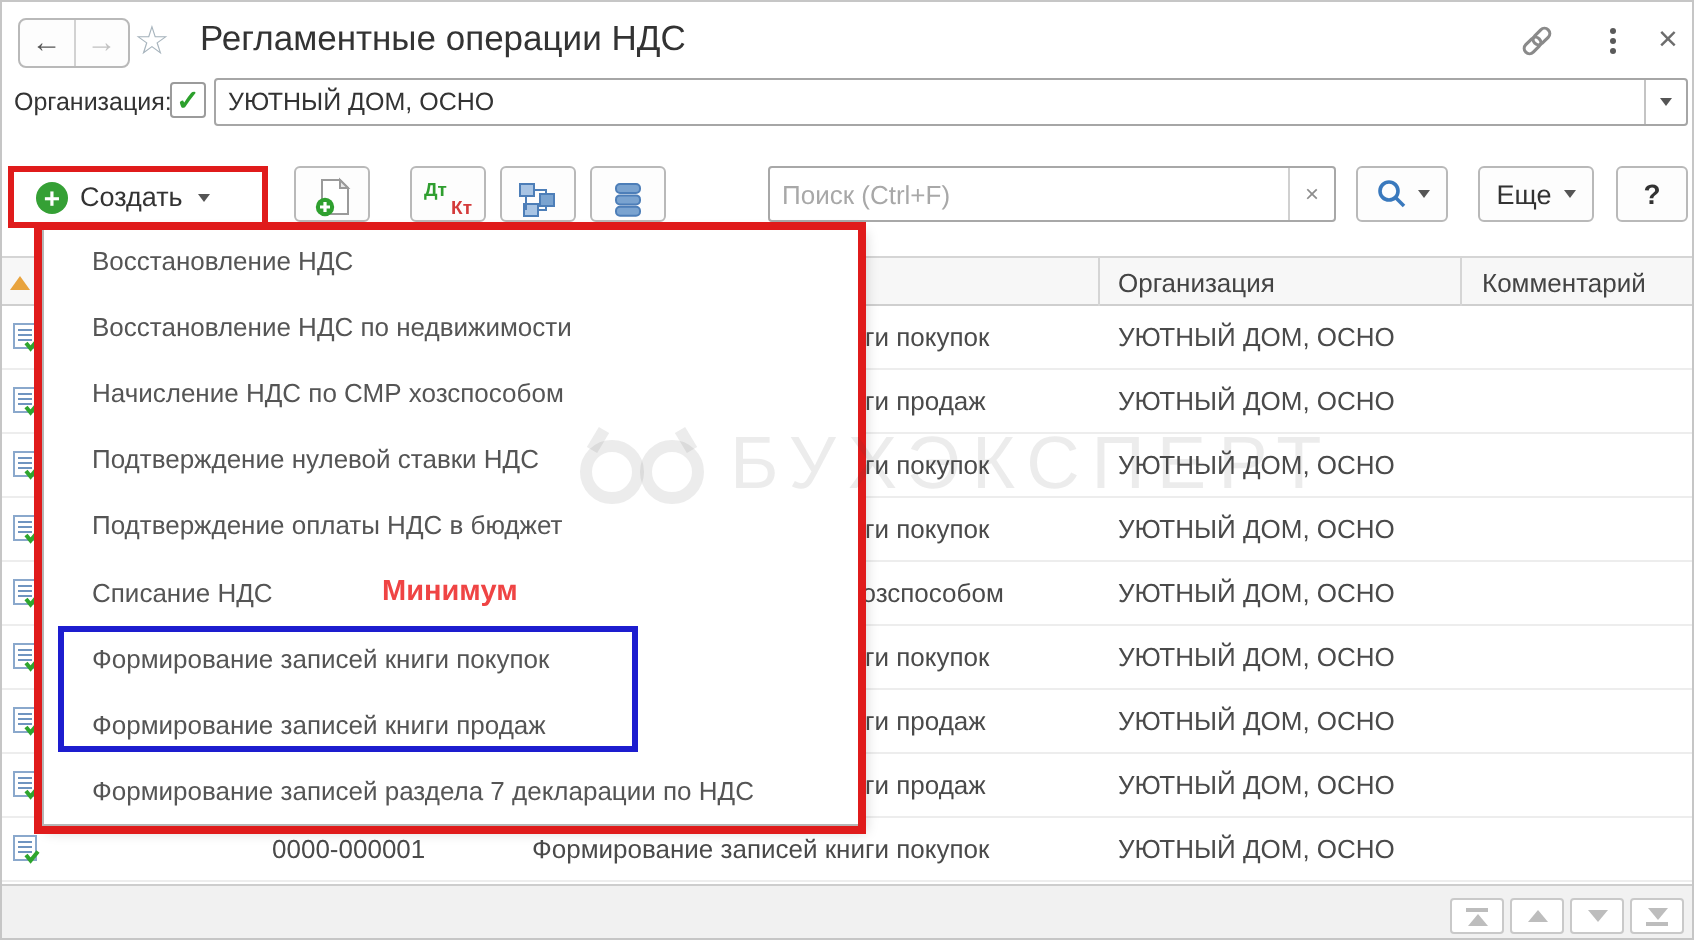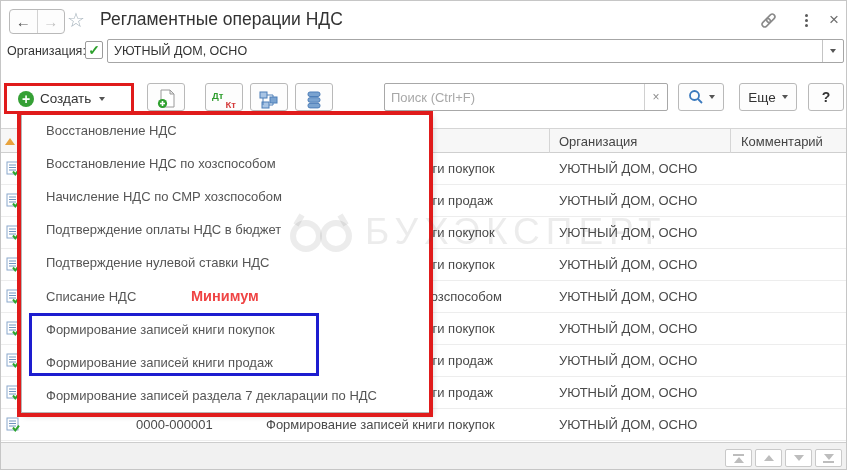--- a/index.html
+++ b/index.html
@@ -323,24 +323,24 @@
         </div>
       <div class="nbtn">
           <span class="tri-down"></span>
           <span class="bar bot"></span>
         </div>
     </div>
   </div>
 
   <div class="menu">
     <div class="mi">Восстановление НДС</div>
-    <div class="mi">Восстановление НДС по хозспособом</div>
+    <div class="mi">Восстановление НДС по недвижимости</div>
     <div class="mi">Начисление НДС по СМР хозспособом</div>
+    <div class="mi">Подтверждение нулевой ставки НДС</div>
     <div class="mi">Подтверждение оплаты НДС в бюджет</div>
-    <div class="mi">Подтверждение нулевой ставки НДС</div>
     <div class="mi">Списание НДС</div>
     <div class="mi">Формирование записей книги покупок</div>
     <div class="mi">Формирование записей книги продаж</div>
     <div class="mi">Формирование записей раздела 7 декларации по НДС</div>
   </div>
 
   <div class="redbox-create"></div>
   <div class="redbox-menu"></div>
   <div class="bluebox"></div>
   <div class="minlabel">Минимум</div>

